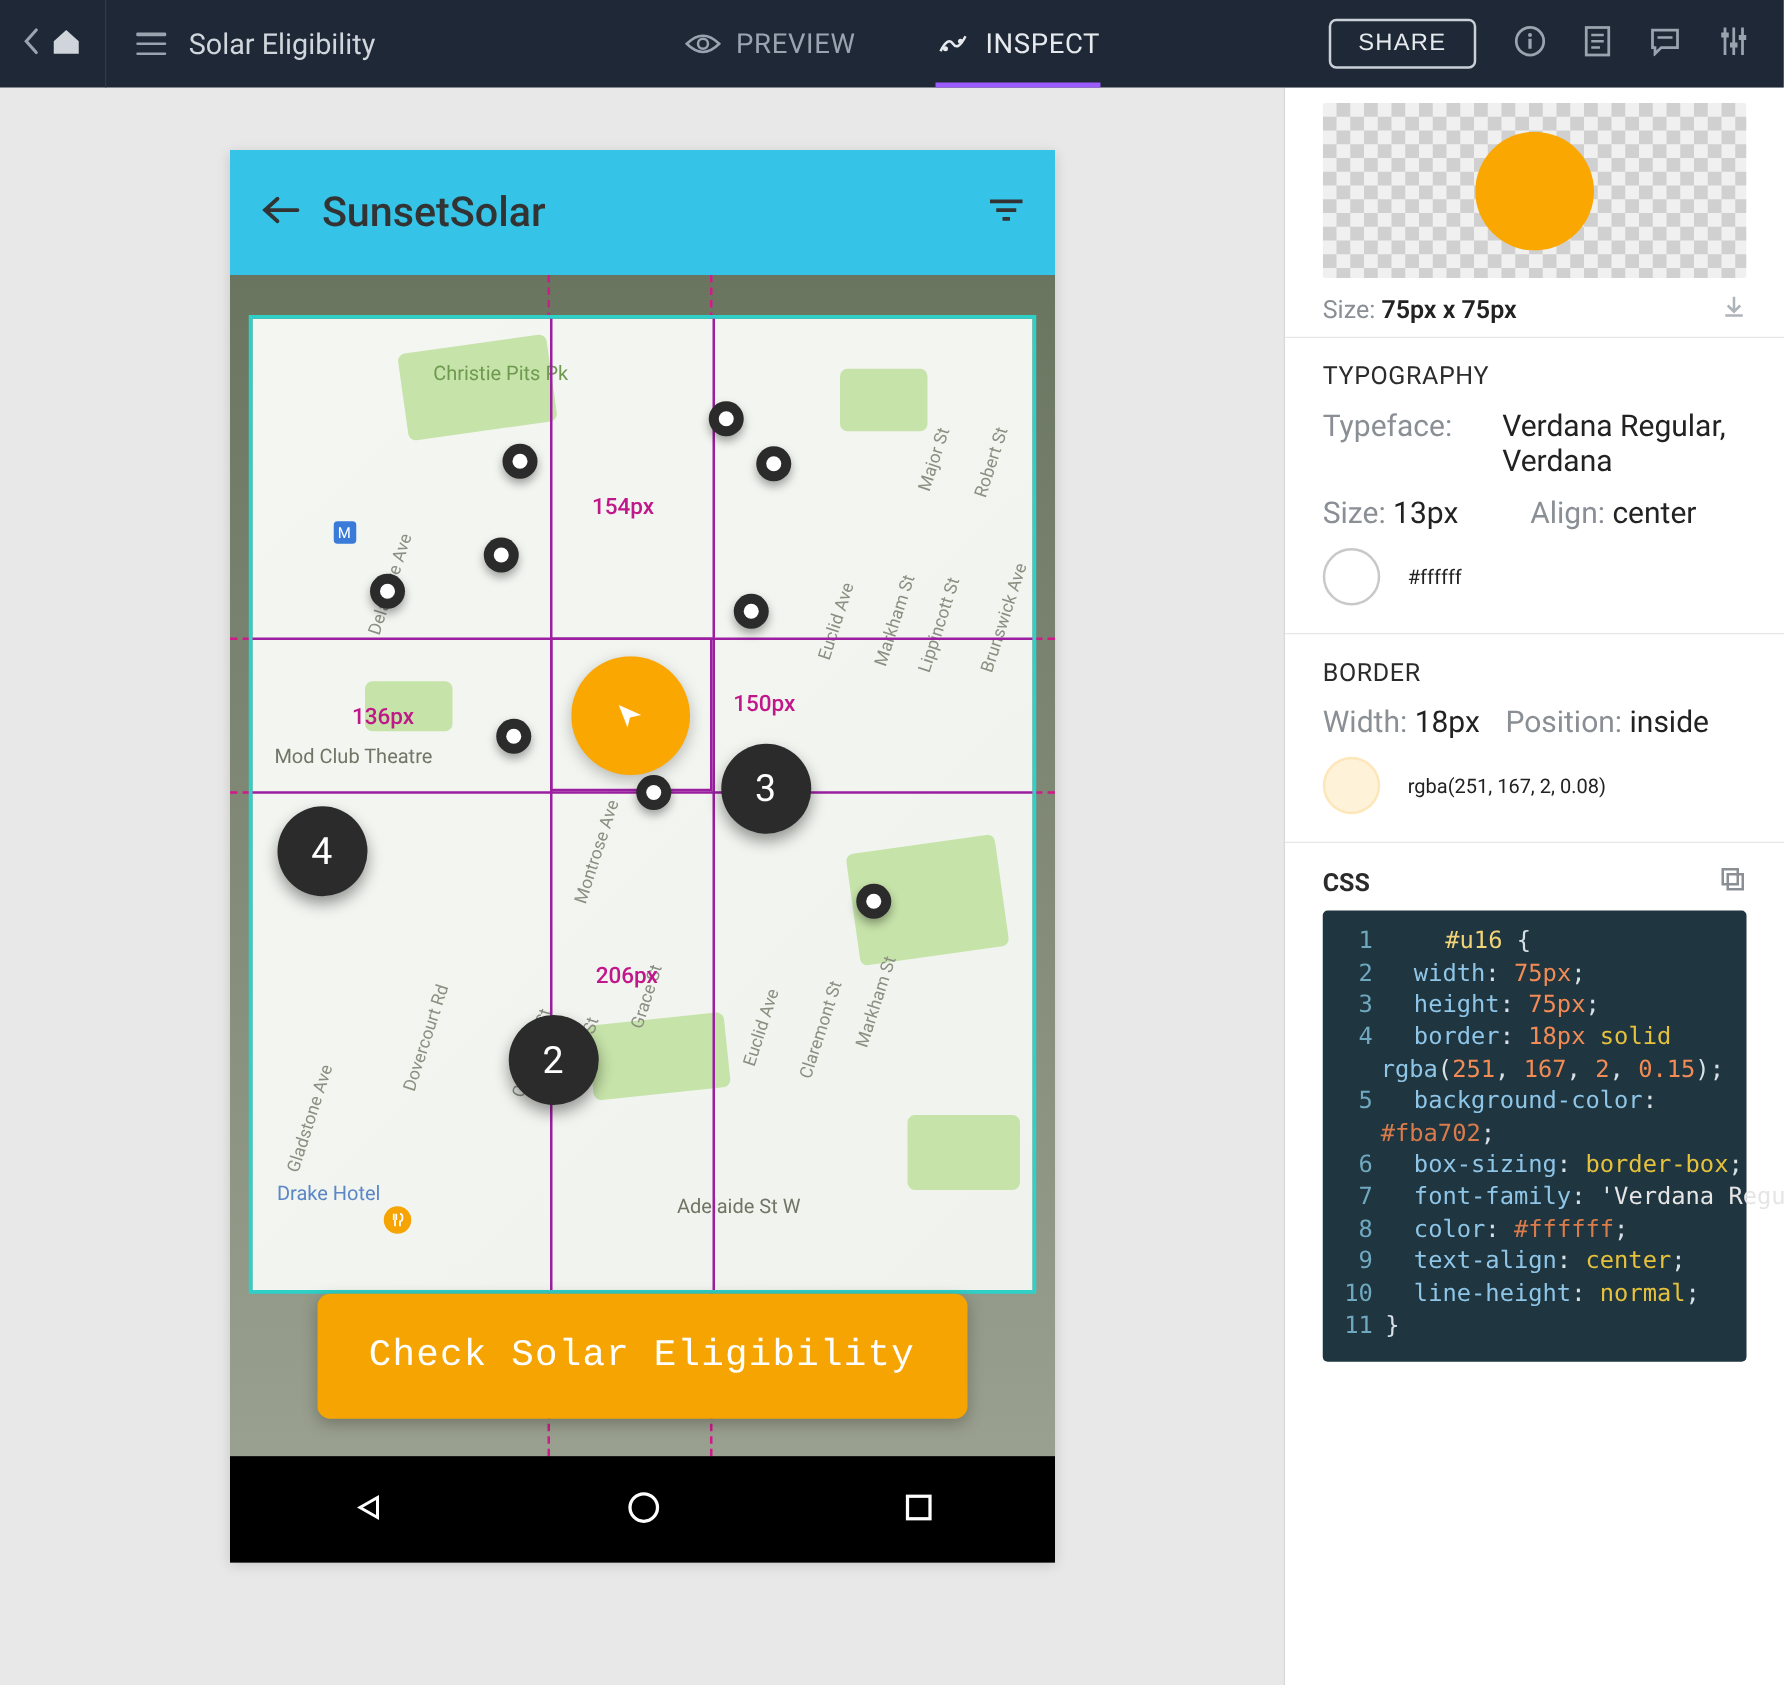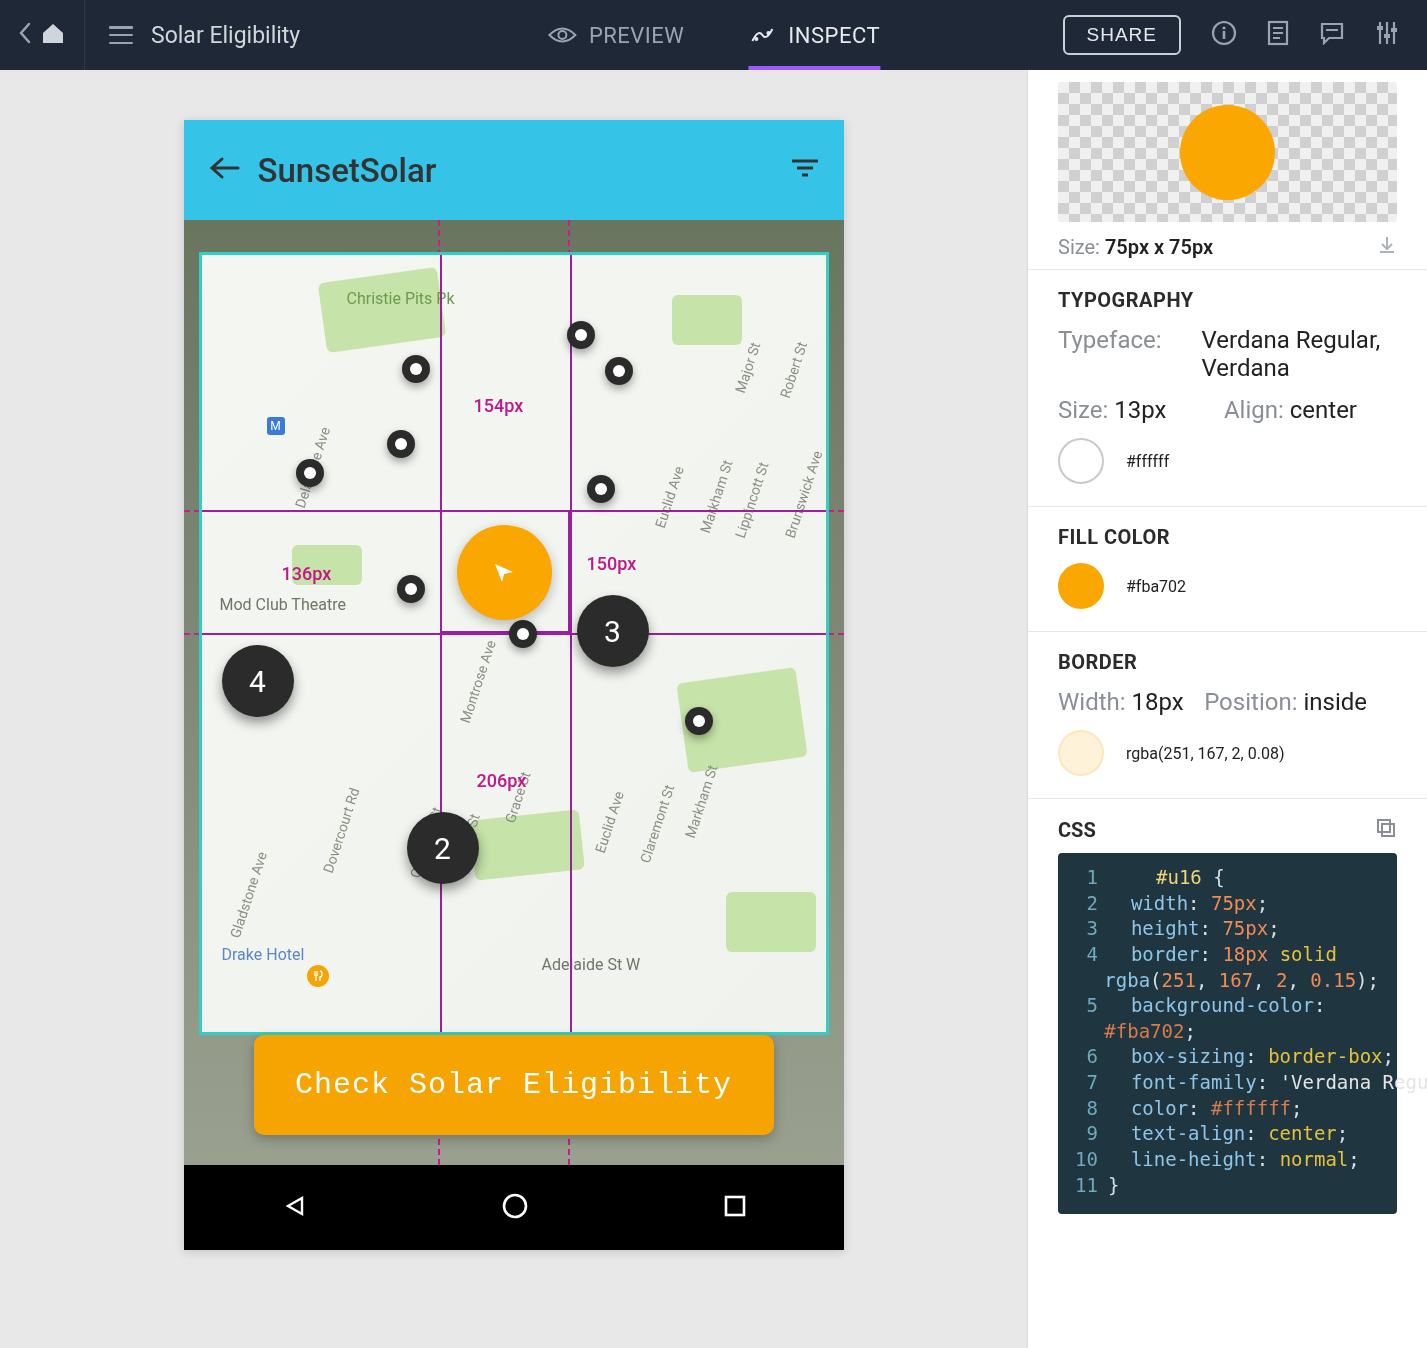--- a/index.html
+++ b/index.html
@@ -160,21 +160,21 @@
   background:#000; display:flex; align-items:center; justify-content:space-around;
 }
 .device-navbar svg { stroke:#fff; fill:none; }
 
 
 .panel-section {
   padding:18px 30px 22px 30px;
   border-bottom:1px solid #e6e6e6;
 }
 .panel-section h3 {
-  font-size:20px; letter-spacing:.5px; color:#2b2b2b; font-weight:700;
+  font-size:20px; letter-spacing:.5px; color:#2b2b2b; font-weight:400;
   margin-bottom:14px;
 }
 .prop-row { display:flex; gap:40px; margin-top:8px; font-size:24px; }
 .prop-label { color:#8a8f95; }
 .prop-value { color:#222; }
 .swatch-row { display:flex; align-items:center; gap:22px; margin-top:14px; }
 .swatch { width:46px; height:46px; border-radius:50%; border:2px solid #c9c9c9; }
 
 .thumb-area {
   margin:0 30px 12px 30px;
@@ -448,27 +448,20 @@
           <span class="prop-label">Align:</span>
           <span class="prop-value">center</span>
         </div>
       </div>
       <div class="swatch-row">
         <div class="swatch" style="background:#fff;"></div>
         <span class="prop-value">#ffffff</span>
       </div>
     </div>
 
-    <div class="panel-section">
-      <h3>FILL COLOR</h3>
-      <div class="swatch-row">
-        <div class="swatch" style="background:#fba702; border-color:#fba702;"></div>
-        <span class="prop-value">#fba702</span>
-      </div>
-    </div>
 
     <div class="panel-section">
       <h3>BORDER</h3>
       <div class="prop-row" style="gap:0; justify-content:space-between;">
         <div>
           <span class="prop-label">Width:</span>
           <span class="prop-value">18px</span>
         </div>
         <div style="margin-right:30px;">
           <span class="prop-label">Position:</span>

